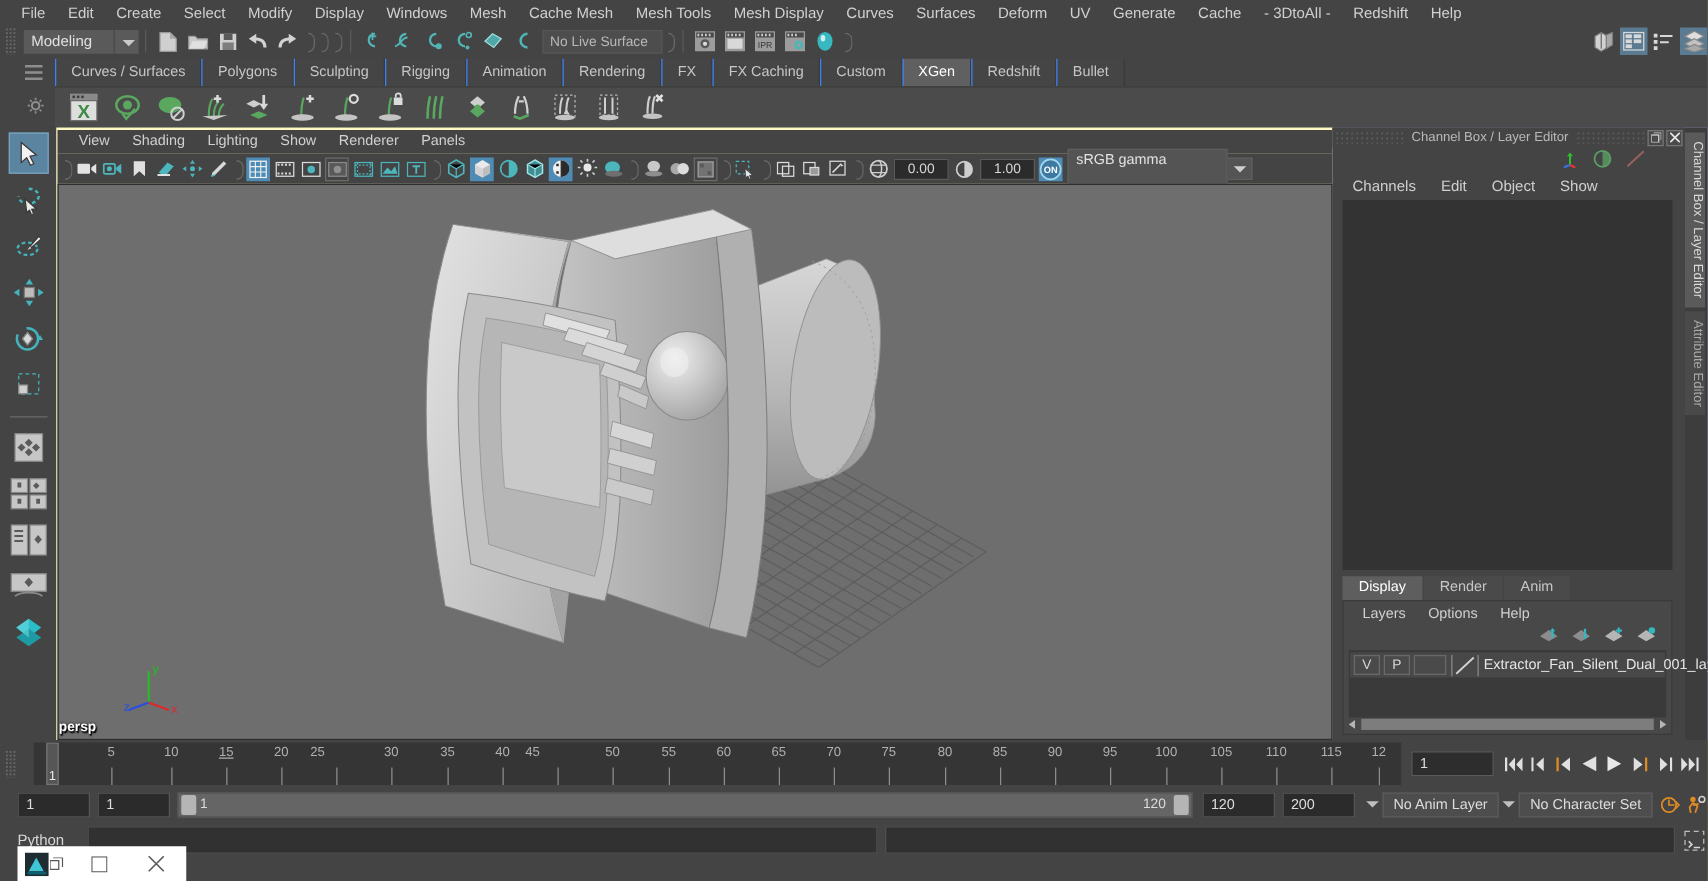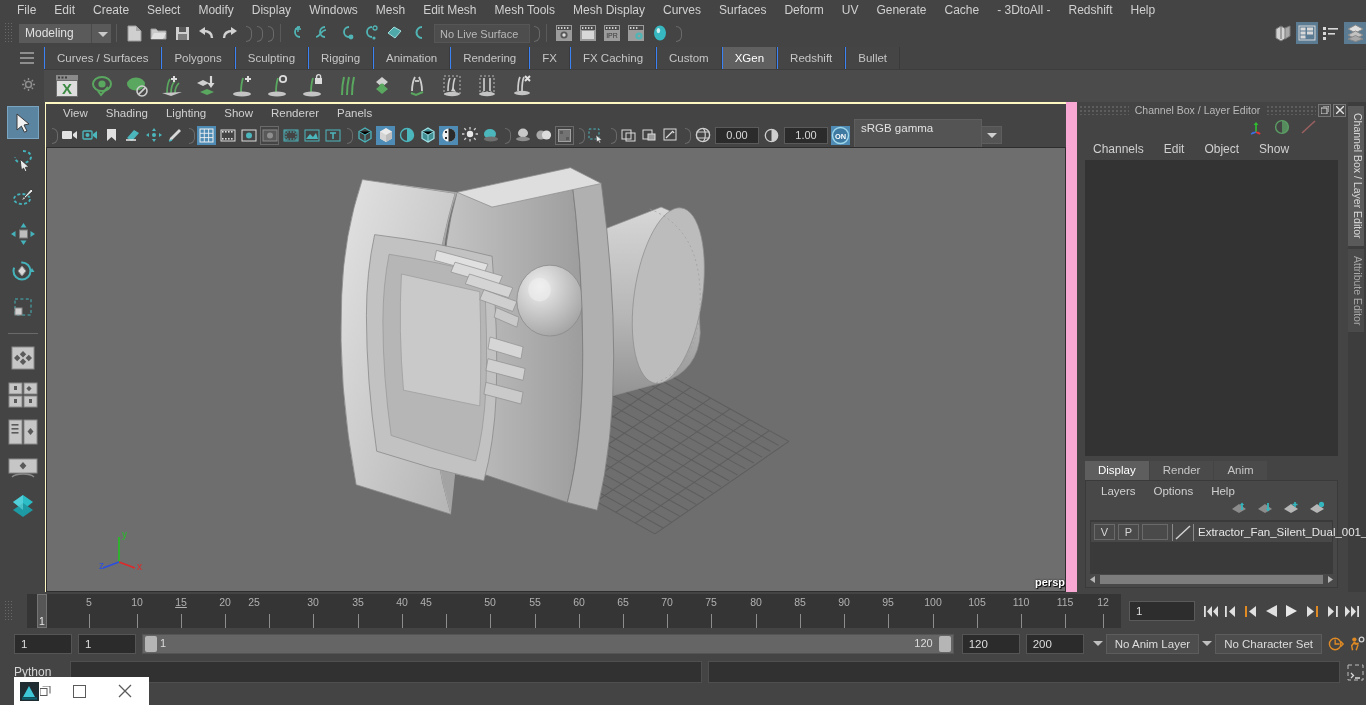--- a/index.html
+++ b/index.html
@@ -93,27 +93,27 @@
   .gammafld{ width:128px; height:32px; background:#545454; border:1px solid #5e5e5e;
              color:#e2e2e2; font-size:11.5px; line-height:16px; padding-left:6px;
              flex:0 0 128px; margin-left:3px; }
   .gammaarrow{ width:20px; height:18px; background:#545454; border:1px solid #5e5e5e;
                border-left:none; position:relative; flex:0 0 20px; }
   .gammaarrow:after{ content:""; position:absolute; left:5px; top:6px;
                border-left:5px solid transparent; border-right:5px solid transparent;
                border-top:5px solid #cfcfcf; }
   .viewport{ flex:1 1 auto; background:#6e6e6e; position:relative; overflow:hidden;
              border:1px solid #2d2d2d; min-height:0; }
-  .vplabel{ position:absolute; left:0; right:0; bottom:3px; text-align:right;
+  .vplabel{ position:absolute; left:0; right:0; bottom:3px; text-align:left;
             color:#ffffff; font-size:11px; font-weight:bold;
             text-shadow:0 0 2px #000,1px 1px 1px #000; }
   .axisgiz{ position:absolute; left:52px; bottom:18px; width:48px; height:45px; }
 
   
-  .rdock{ width:300px; flex:0 0 300px; display:flex; background:#f9a8d4;padding-left:11px; }
+  .rdock{ width:300px; flex:0 0 300px; display:flex; background:#c4b5fd; }
   .rpanel{ flex:1 1 auto; display:flex; flex-direction:column; min-width:0;
            background:#444444; }
   .rtitle{ height:16px; display:flex; align-items:center; background:#444444;
            flex:0 0 16px; padding:0 2px; }
   .rtitle .dots{ flex:1 1 auto; height:10px;
         background-image:radial-gradient(#5d5d5d .8px, transparent .8px);
         background-size:4px 4px; background-position:0 4px; }
   .rtitle .ttxt{ font-size:10.5px; color:#b9b9b9; padding:0 6px; white-space:nowrap; }
   .rtitle .wbtn{ width:13px; height:13px; border:1px solid #777; margin-left:2px;
         display:flex; align-items:center; justify-content:center;
@@ -217,21 +217,21 @@
 
   <div class="menubar">
     <span class="mi">File</span>
     <span class="mi">Edit</span>
     <span class="mi">Create</span>
     <span class="mi">Select</span>
     <span class="mi">Modify</span>
     <span class="mi">Display</span>
     <span class="mi">Windows</span>
     <span class="mi">Mesh</span>
-    <span class="mi">Edit Mesh</span>
+    <span class="mi">Cache Mesh</span>
     <span class="mi">Mesh Tools</span>
     <span class="mi">Mesh Display</span>
     <span class="mi">Curves</span>
     <span class="mi">Surfaces</span>
     <span class="mi">Deform</span>
     <span class="mi">UV</span>
     <span class="mi">Generate</span>
     <span class="mi">Cache</span>
     <span class="mi">- 3DtoAll -</span>
     <span class="mi">Redshift</span>

